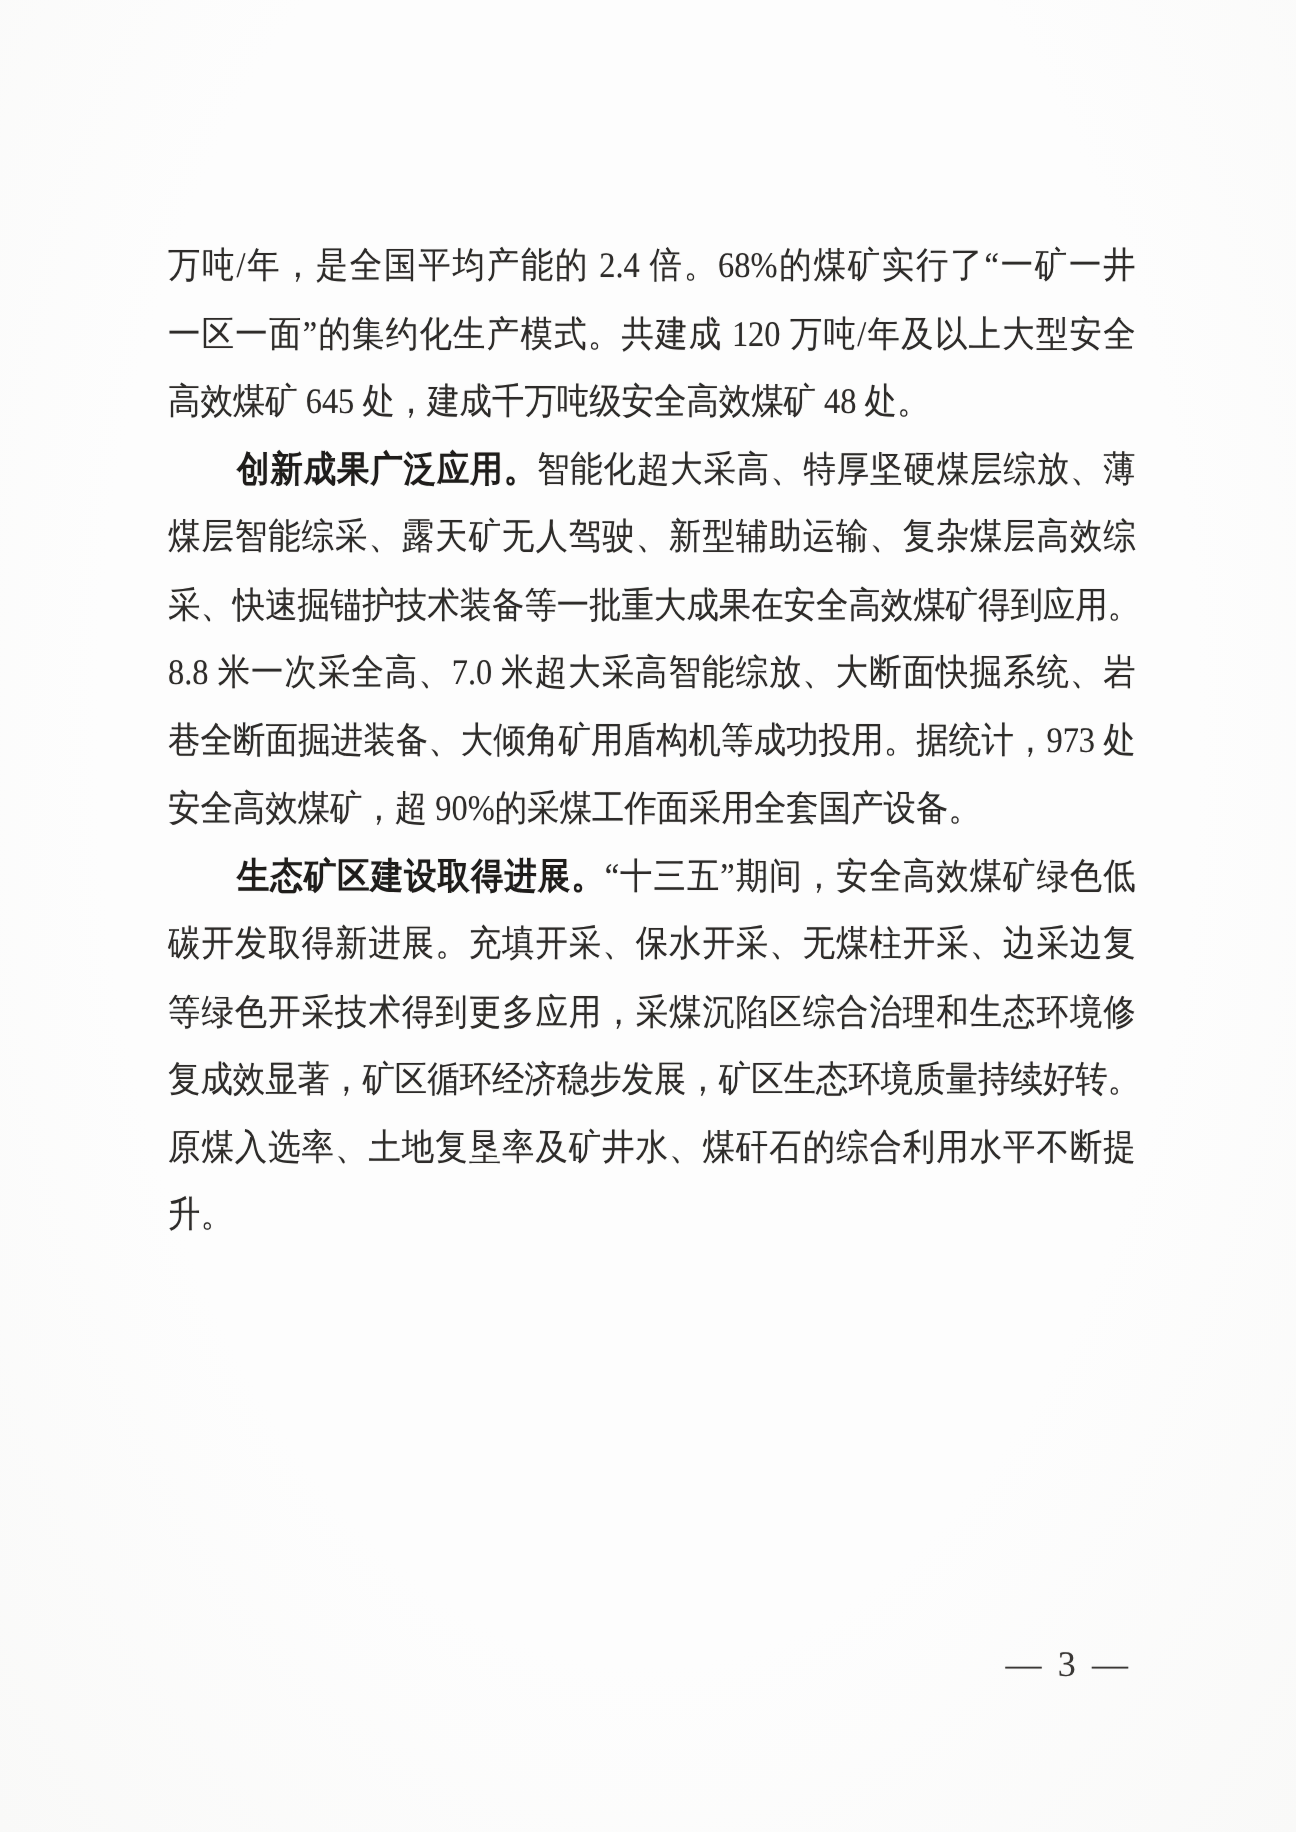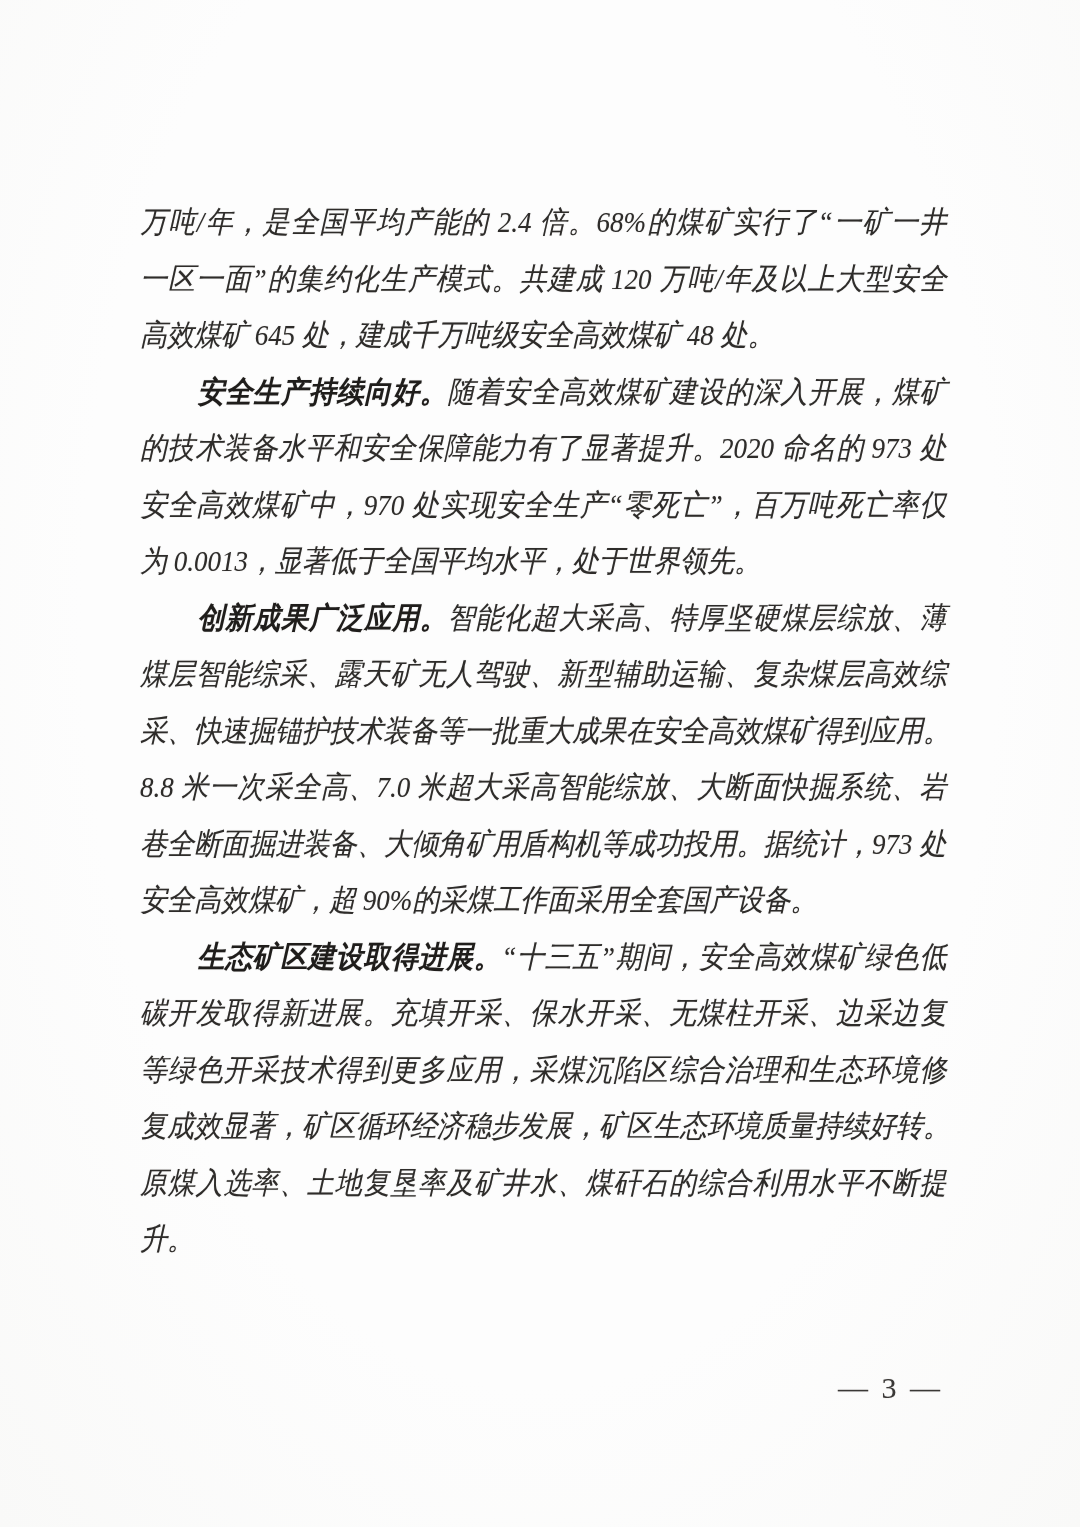--- a/index.html
+++ b/index.html
@@ -18,21 +18,20 @@
   .page {
     position: absolute;
     inset: 0;
     background: radial-gradient(ellipse at 50% 40%, #fdfdfd 60%, #f9f9f8 100%);
   }
   .doc-body {
     position: absolute;
     left: 140px;
     top: 194px;
     width: 806px;
-    font-style: italic;
   }
   .para {
     margin: 0;
     padding: 0;
   }
   .line {
     width: 896px;                 
     transform: scaleX(0.9);
     transform-origin: 0 0;
     height: 56.5px;
@@ -71,26 +70,20 @@
 <body>
 
 <div class="page">
   <main class="doc-body">
       <div class="para">
         <div class="line fill"><span class="seg-regular">万吨/年，是全国平均产能的 2.4 倍。68%的煤矿实行了“一矿一井</span></div>
         <div class="line fill"><span class="seg-regular">一区一面”的集约化生产模式。共建成 120 万吨/年及以上大型安全</span></div>
         <div class="line"><span class="seg-regular">高效煤矿 645 处，建成千万吨级安全高效煤矿 48 处。</span></div>
       </div>
       <div class="para">
-        <div class="line fill indent"><span class="seg-bold">安全生产持续向好。</span><span class="seg-regular">随着安全高效煤矿建设的深入开展，煤矿</span></div>
-        <div class="line fill"><span class="seg-regular">的技术装备水平和安全保障能力有了显著提升。2020 命名的 973 处</span></div>
-        <div class="line fill"><span class="seg-regular">安全高效煤矿中，970 处实现安全生产“零死亡”，百万吨死亡率仅</span></div>
-        <div class="line"><span class="seg-regular">为 0.0013，显著低于全国平均水平，处于世界领先。</span></div>
-      </div>
-      <div class="para">
         <div class="line fill indent"><span class="seg-bold">创新成果广泛应用。</span><span class="seg-regular">智能化超大采高、特厚坚硬煤层综放、薄</span></div>
         <div class="line fill"><span class="seg-regular">煤层智能综采、露天矿无人驾驶、新型辅助运输、复杂煤层高效综</span></div>
         <div class="line fill"><span class="seg-regular">采、快速掘锚护技术装备等一批重大成果在安全高效煤矿得到应用。</span></div>
         <div class="line fill"><span class="seg-regular">8.8 米一次采全高、7.0 米超大采高智能综放、大断面快掘系统、岩</span></div>
         <div class="line fill"><span class="seg-regular">巷全断面掘进装备、大倾角矿用盾构机等成功投用。据统计，973 处</span></div>
         <div class="line"><span class="seg-regular">安全高效煤矿，超 90%的采煤工作面采用全套国产设备。</span></div>
       </div>
       <div class="para">
         <div class="line fill indent"><span class="seg-bold">生态矿区建设取得进展。</span><span class="seg-regular">“十三五”期间，安全高效煤矿绿色低</span></div>
         <div class="line fill"><span class="seg-regular">碳开发取得新进展。充填开采、保水开采、无煤柱开采、边采边复</span></div>

